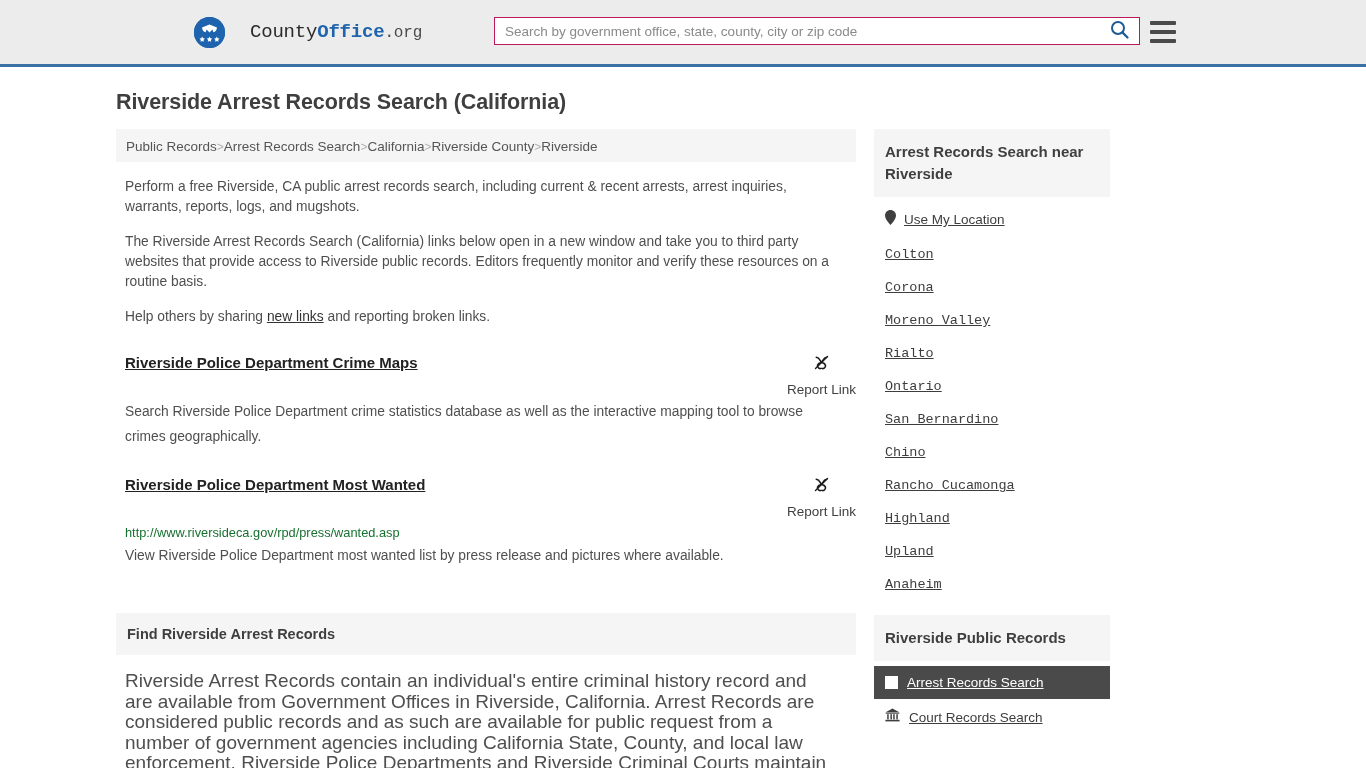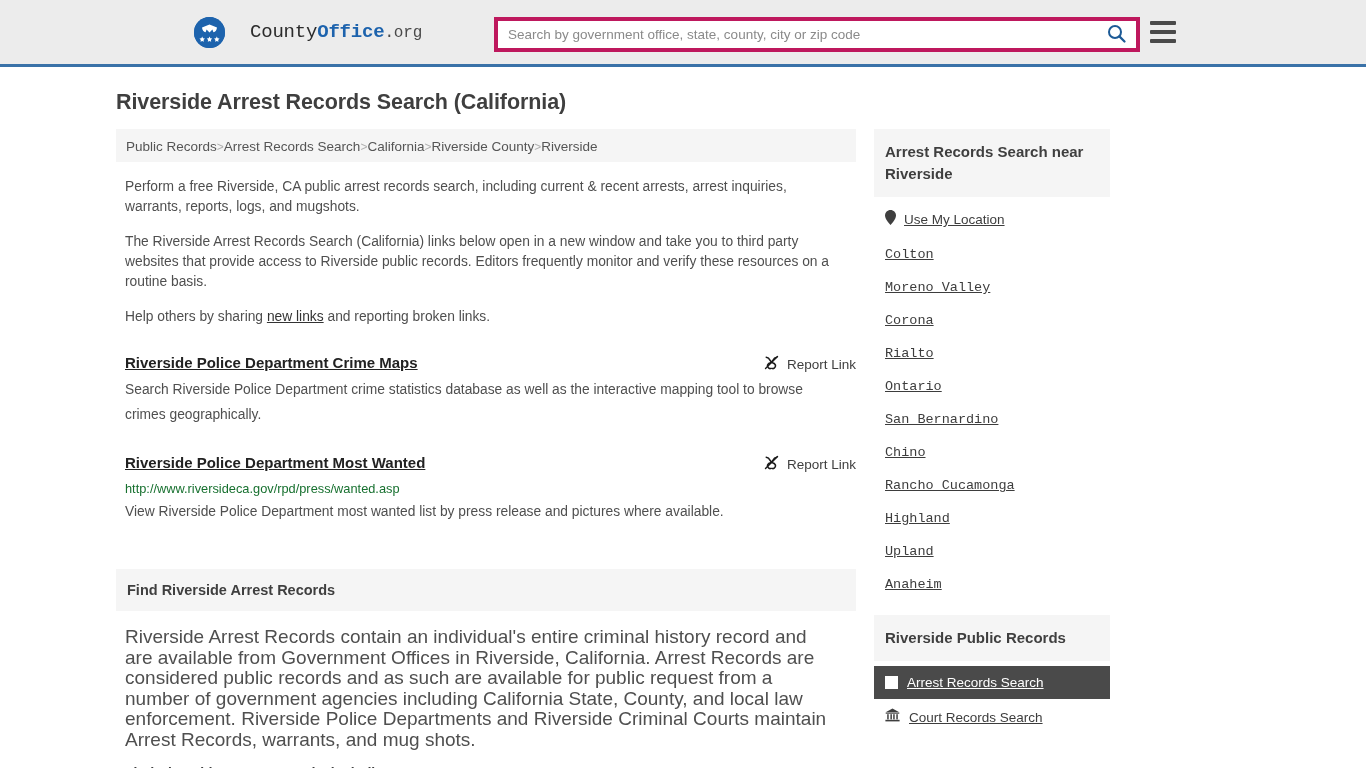--- a/index.html
+++ b/index.html
@@ -43,23 +43,23 @@
   }
   .brand-text .b-county { color: #2b2b2b; font-weight: 400; }
   .brand-text .b-office { color: #1d63ad; font-weight: 700; }
   .brand-text .b-org { color: #4a4a4a; font-size: 16px; }
 
   .search-wrap {
     position: absolute;
     left: 494px;
     top: 17px;
     width: 646px;
-    height: 35px;
+    height: 28px;
     background: #fff;
-    border: 4px solid #be185d;
+    border: 1px solid #be185d;
     display: flex;
     align-items: center;
   }
   .search-input {
     flex: 1;
     border: none;
     outline: none;
     height: 100%;
     padding: 0 10px;
     font-family: "Liberation Sans", sans-serif;
@@ -170,20 +170,21 @@
     cursor: pointer;
     line-height: 19px;
   }
   .report-link {
     display: flex;
     align-items: center;
     gap: 7px;
     cursor: pointer;
     white-space: nowrap;
     padding-top: 1px;
+    flex-direction: column;
   }
   .report-link .rl-label {
     font-size: 13.5px;
     color: #3f3f3f;
   }
   .result-url {
     font-size: 12.8px;
     color: #17702f;
     margin-top: 6px;
     line-height: 16px;
@@ -389,24 +390,24 @@
               <path d="M5.5 0 C2.46 0 0 2.46 0 5.5 C0 9.6 5.5 15 5.5 15 C5.5 15 11 9.6 11 5.5 C11 2.46 8.54 0 5.5 0 Z" fill="#3f3f3f"></path>
             </svg>
           </span>
           <span class="side-label">Use My Location</span>
         </div>
 
         <div class="side-item city-item">
           <span class="side-label">Colton</span>
         </div>
         <div class="side-item city-item">
+          <span class="side-label">Corona</span>
+        </div>
+        <div class="side-item city-item">
           <span class="side-label">Moreno Valley</span>
-        </div>
-        <div class="side-item city-item">
-          <span class="side-label">Corona</span>
         </div>
         <div class="side-item city-item">
           <span class="side-label">Rialto</span>
         </div>
         <div class="side-item city-item">
           <span class="side-label">Ontario</span>
         </div>
         <div class="side-item city-item">
           <span class="side-label">San Bernardino</span>
         </div>

